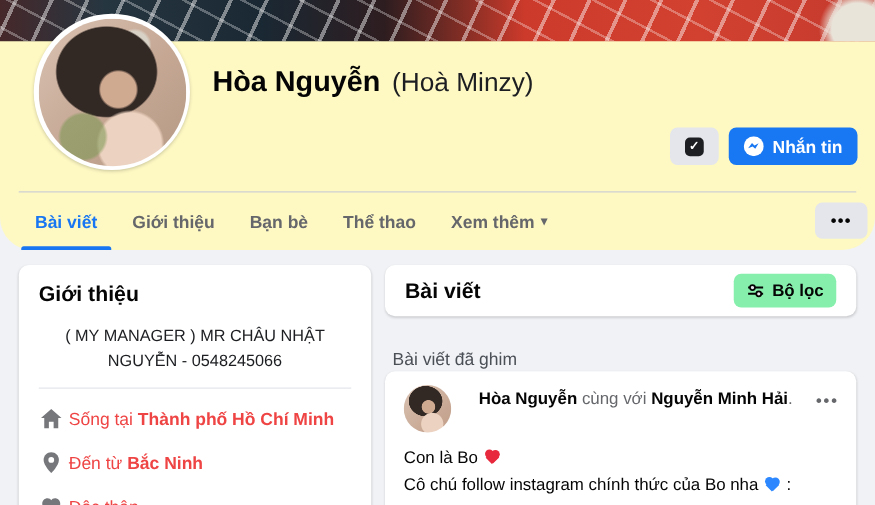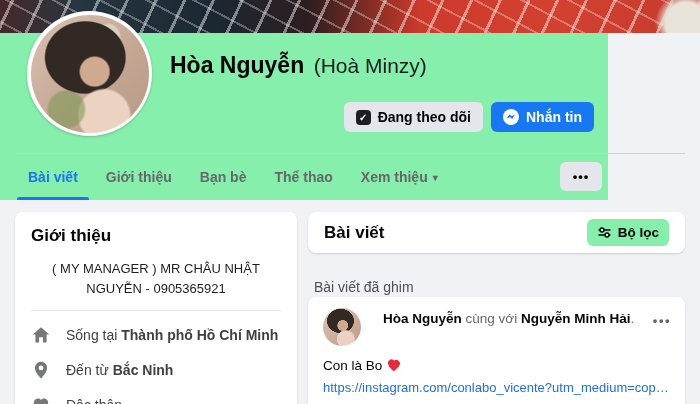--- a/index.html
+++ b/index.html
@@ -6,22 +6,23 @@
   html, body { width: 700px; height: 404px; overflow: hidden; }
   body {
     background: #f0f2f5;
     font-family: "Liberation Sans", sans-serif;
     color: #050505;
     position: relative;
   }
 
   
   .header {
-    position: absolute; top: 0; left: 0; width: 608px; height: 200px;
-    background: #86efac;
+    position: absolute; top: 0; left: 0; width: 700px; height: 200px;
+    background: #fef9c3;
+    border-radius: 26px;
   }
   .cover {
     position: absolute; top: 0; left: 0; width: 700px; height: 33px;
     background:
       radial-gradient(circle at 98% 70%, #e9e4da 0 3%, rgba(233,228,218,0) 4.5%),
       repeating-linear-gradient(115deg, rgba(255,255,255,0.0) 0 10px, rgba(255,255,255,0.45) 10px 13px, rgba(255,255,255,0.0) 13px 26px),
       repeating-linear-gradient(28deg, rgba(255,255,255,0.0) 0 9px, rgba(255,255,255,0.3) 9px 11px, rgba(255,255,255,0.0) 11px 22px),
       linear-gradient(90deg, #46282a 0%, #263641 12%, #1a2833 30%, #2e1d20 44%, #7a2c24 52%, #cc3a2b 60%, #d24130 80%, #c43a2e 100%);
     cursor: pointer;
   }
@@ -96,21 +97,21 @@
     position: absolute; background: #fff; border-radius: 8px;
     box-shadow: 0 1px 2px rgba(0,0,0,0.15);
   }
   .intro-card { left: 15px; top: 212px; width: 282px; height: 205px; padding: 14px 16px; }
   .intro-title { font-size: 17px; font-weight: 700; color: #050505; }
   .intro-bio {
     margin-top: 13px; text-align: center; font-size: 13px; line-height: 1.5;
     color: #1c1e21;
   }
   .intro-divider { margin: 12px 0 14px; height: 1px; background: #e4e6eb; }
-  .intro-item { display: flex; align-items: center; gap: 15px; margin-bottom: 15px; font-size: 14px; color: #404040; }
+  .intro-item { display: flex; align-items: center; gap: 4px; margin-bottom: 15px; font-size: 14px; color: #ef4444; }
   .intro-item .ic { width: 20px; height: 20px; flex: 0 0 20px; }
   .intro-item b { font-weight: 700; cursor: pointer; }
 
   .posts-card {
     left: 308px; top: 212px; width: 377px; height: 41px;
     display: flex; align-items: center; justify-content: space-between;
     padding: 0 16px;
   }
   .posts-title { font-size: 17px; font-weight: 700; }
   .filter-btn {
@@ -169,21 +170,20 @@
   </div>
 
   <div class="profile-name">
     <span class="name">Hòa Nguyễn</span>
     <span class="nickname">(Hoà Minzy)</span>
   </div>
 
   <div class="actions">
     <button class="btn btn-follow">
       <span class="follow-check">✓</span>
-      <span>Đang theo dõi</span>
     </button>
     <button class="btn btn-message">
       <span>
         <svg width="16" height="16" viewBox="0 0 16 16">
           <circle cx="8" cy="8" r="8" fill="#ffffff"></circle>
           <path d="M3.5 9.6 L6.6 5.4 L8.6 7.3 L11.9 5.6 L9.2 9.9 L7.1 8.1 Z" fill="#1877f2"></path>
         </svg>
       </span>
       <span>Nhắn tin</span>
     </button>
@@ -198,31 +198,31 @@
     <div class="tab">
       <span>Giới thiệu</span>
     </div>
     <div class="tab">
       <span>Bạn bè</span>
     </div>
     <div class="tab">
       <span>Thể thao</span>
     </div>
     <div class="tab">
-      <span>Xem thiệu</span>
+      <span>Xem thêm</span>
       <span class="caret">▾</span>
     </div>
   </div>
 
   <button class="tabs-more">•••</button>
 </div>
 
 <div class="card intro-card">
   <div class="intro-title">Giới thiệu</div>
-  <div class="intro-bio">( MY MANAGER ) MR CHÂU NHẬT NGUYỄN - 0905365921</div>
+  <div class="intro-bio">( MY MANAGER ) MR CHÂU NHẬT NGUYỄN - 0548245066</div>
   <div class="intro-divider"></div>
 
   <div class="intro-item">
     <span class="ic">
       <svg width="20" height="20" viewBox="0 0 20 20">
         <path d="M10 2.2 L1.8 9.4 H4.4 V17.5 H8.1 V12.3 H11.9 V17.5 H15.6 V9.4 H18.2 Z" fill="#75777b"></path>
       </svg>
     </span>
     <span>
       <span>Sống tại</span>
@@ -282,15 +282,20 @@
       </div>
     </div>
   </div>
   <button class="post-more">•••</button>
 
   <div class="post-body">
     <div>
       <span>Con là Bo</span>
       <span class="heart heart-red"></span>
     </div>
+    <div>
+      <span>Cô chú follow instagram chính thức của Bo nha</span>
+      <span class="heart heart-blue"></span>
+      <span>:</span>
+    </div>
     <div class="post-link">https://instagram.com/conlabo_vicente?utm_medium=copy_link</div>
   </div>
 </div>
 
 </body></html>

